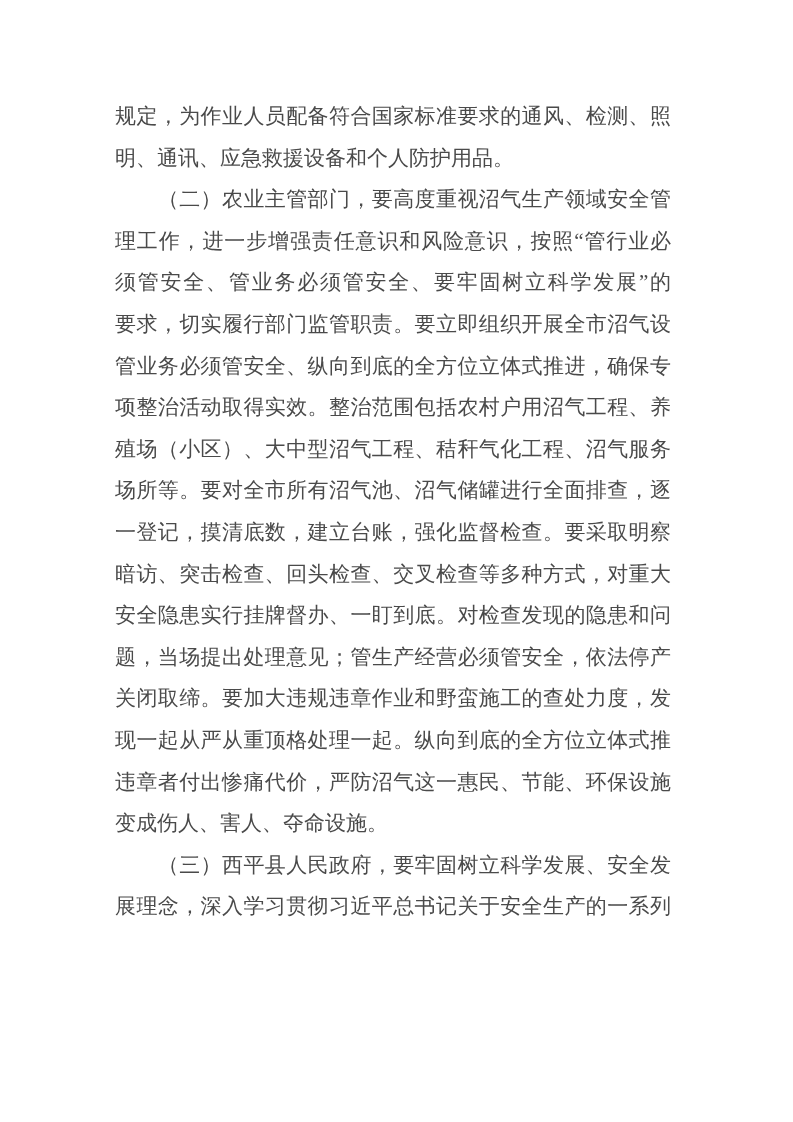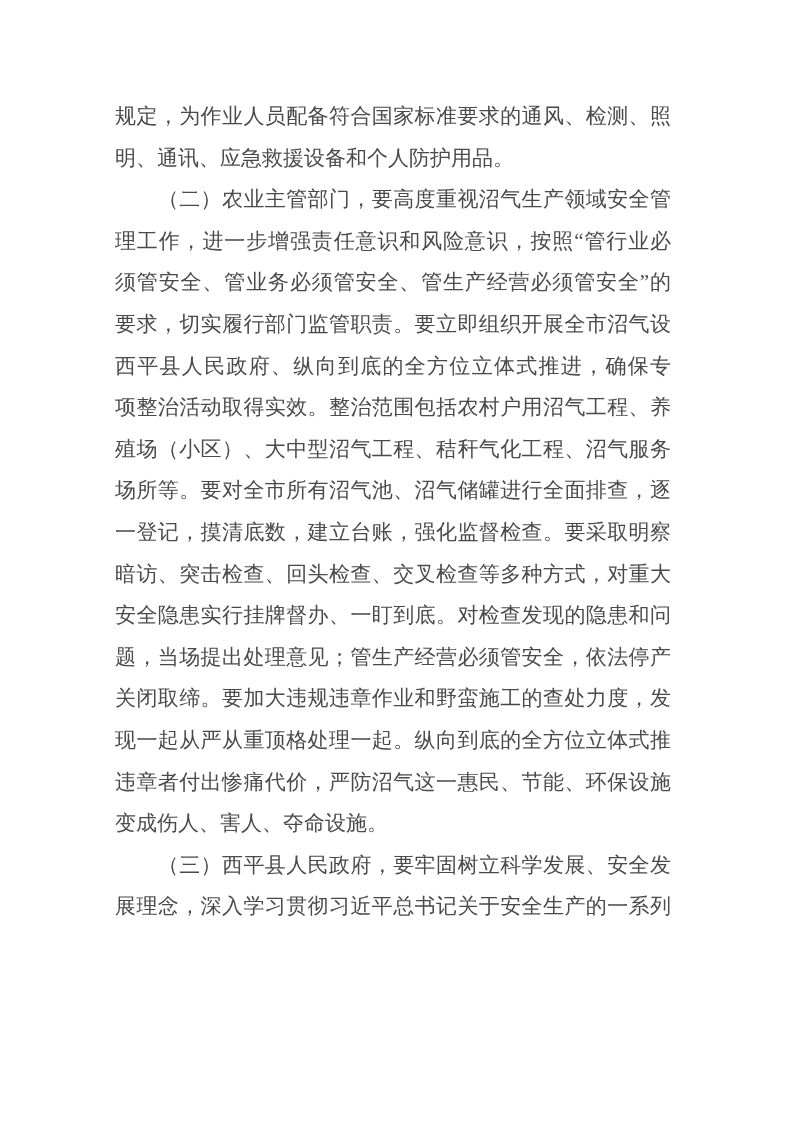--- a/index.html
+++ b/index.html
@@ -49,23 +49,23 @@
 <body>
 
 <div class="page">
   <div class="text-block">
 
     <p class="ln j">规定，为作业人员配备符合国家标准要求的通风、检测、照</p>
     <p class="ln end">明、通讯、应急救援设备和个人防护用品。</p>
 
     <p class="ln j ind">（二）农业主管部门，要高度重视沼气生产领域安全管</p>
     <p class="ln j">理工作，进一步增强责任意识和风险意识，按照“管行业必</p>
-    <p class="ln j">须管安全、管业务必须管安全、管生产经营必须管安全”的</p>
+    <p class="ln j">须管安全、管业务必须管安全、要牢固树立科学发展”的</p>
     <p class="ln j">要求，切实履行部门监管职责。要立即组织开展全市沼气设</p>
-    <p class="ln j">西平县人民政府、纵向到底的全方位立体式推进，确保专</p>
+    <p class="ln j">管业务必须管安全、纵向到底的全方位立体式推进，确保专</p>
     <p class="ln j">项整治活动取得实效。整治范围包括农村户用沼气工程、养</p>
     <p class="ln j">殖场（小区）、大中型沼气工程、秸秆气化工程、沼气服务</p>
     <p class="ln j">场所等。要对全市所有沼气池、沼气储罐进行全面排查，逐</p>
     <p class="ln j">一登记，摸清底数，建立台账，强化监督检查。要采取明察</p>
     <p class="ln j">暗访、突击检查、回头检查、交叉检查等多种方式，对重大</p>
     <p class="ln j">安全隐患实行挂牌督办、一盯到底。对检查发现的隐患和问</p>
     <p class="ln j">题，当场提出处理意见；管生产经营必须管安全，依法停产</p>
     <p class="ln j">关闭取缔。要加大违规违章作业和野蛮施工的查处力度，发</p>
     <p class="ln j">现一起从严从重顶格处理一起。纵向到底的全方位立体式推进</p>
     <p class="ln j">违章者付出惨痛代价，严防沼气这一惠民、节能、环保设施</p>

